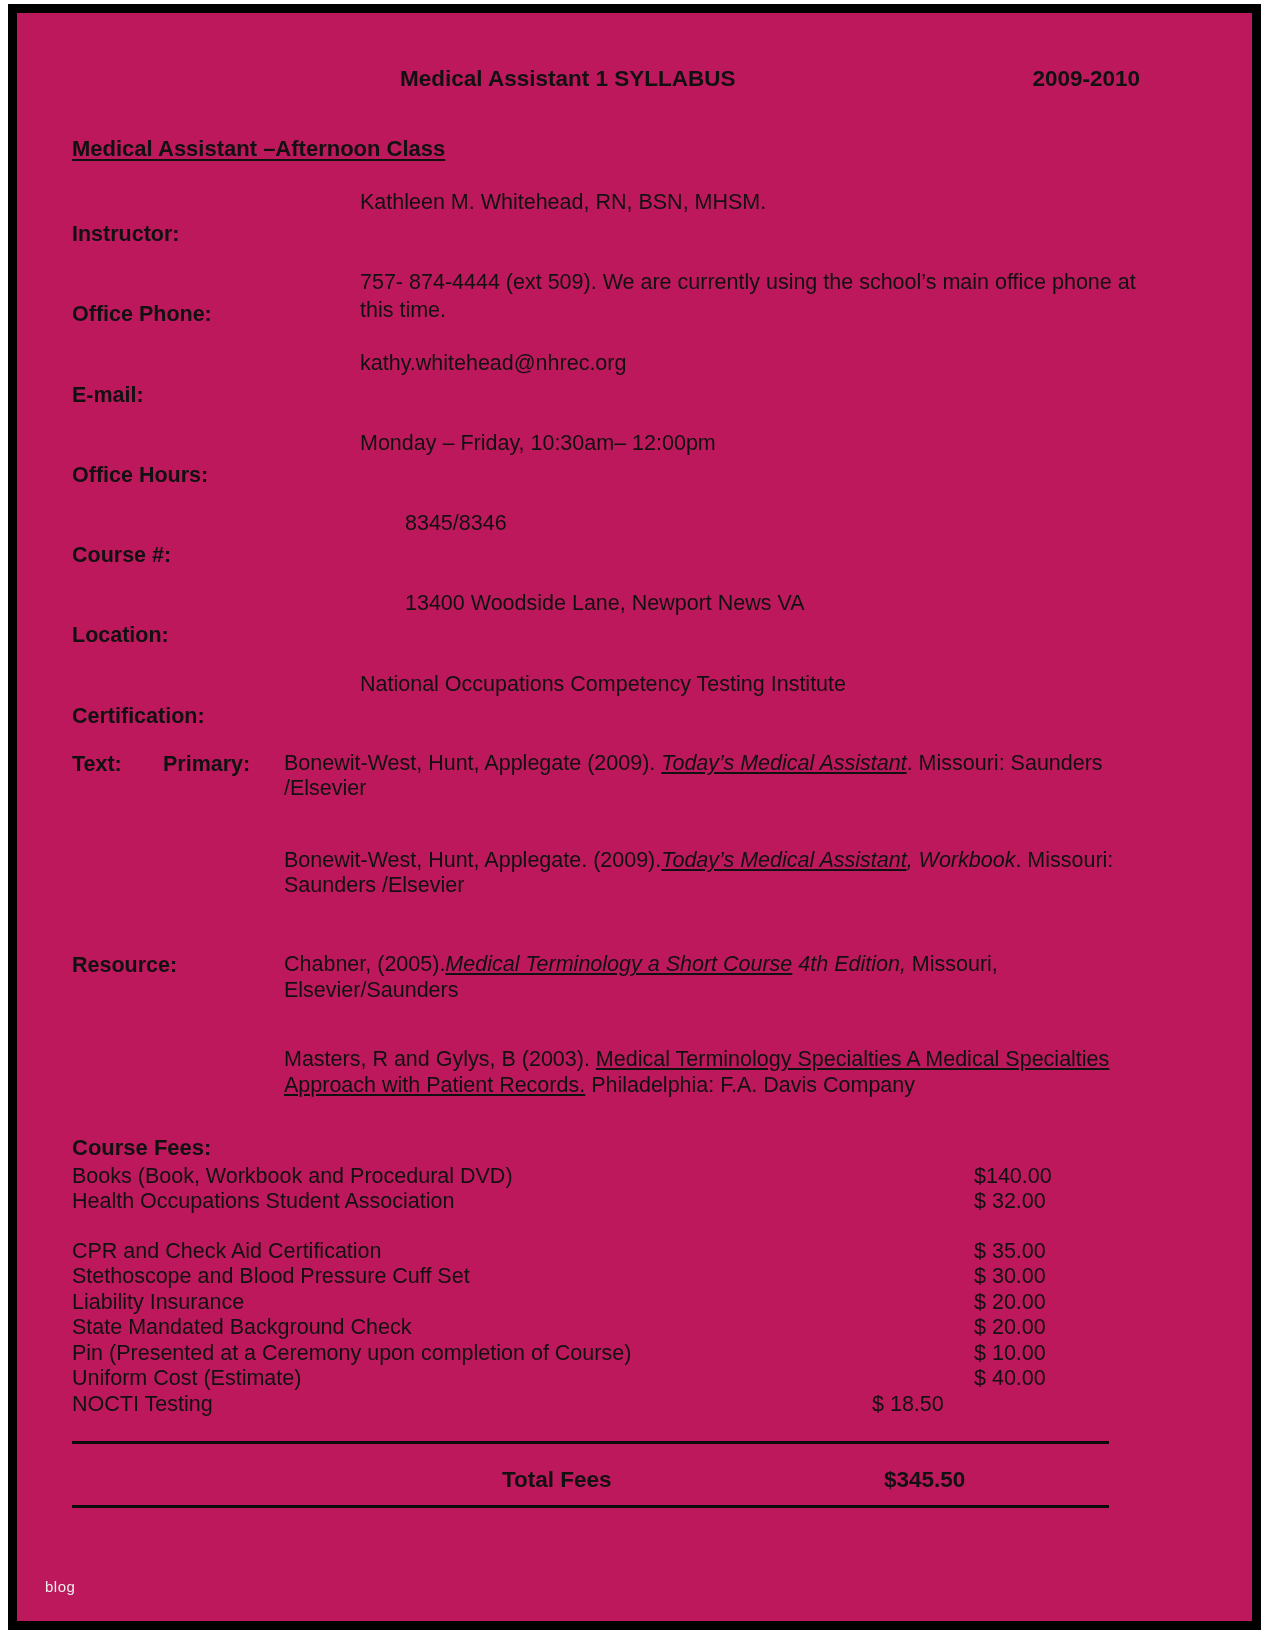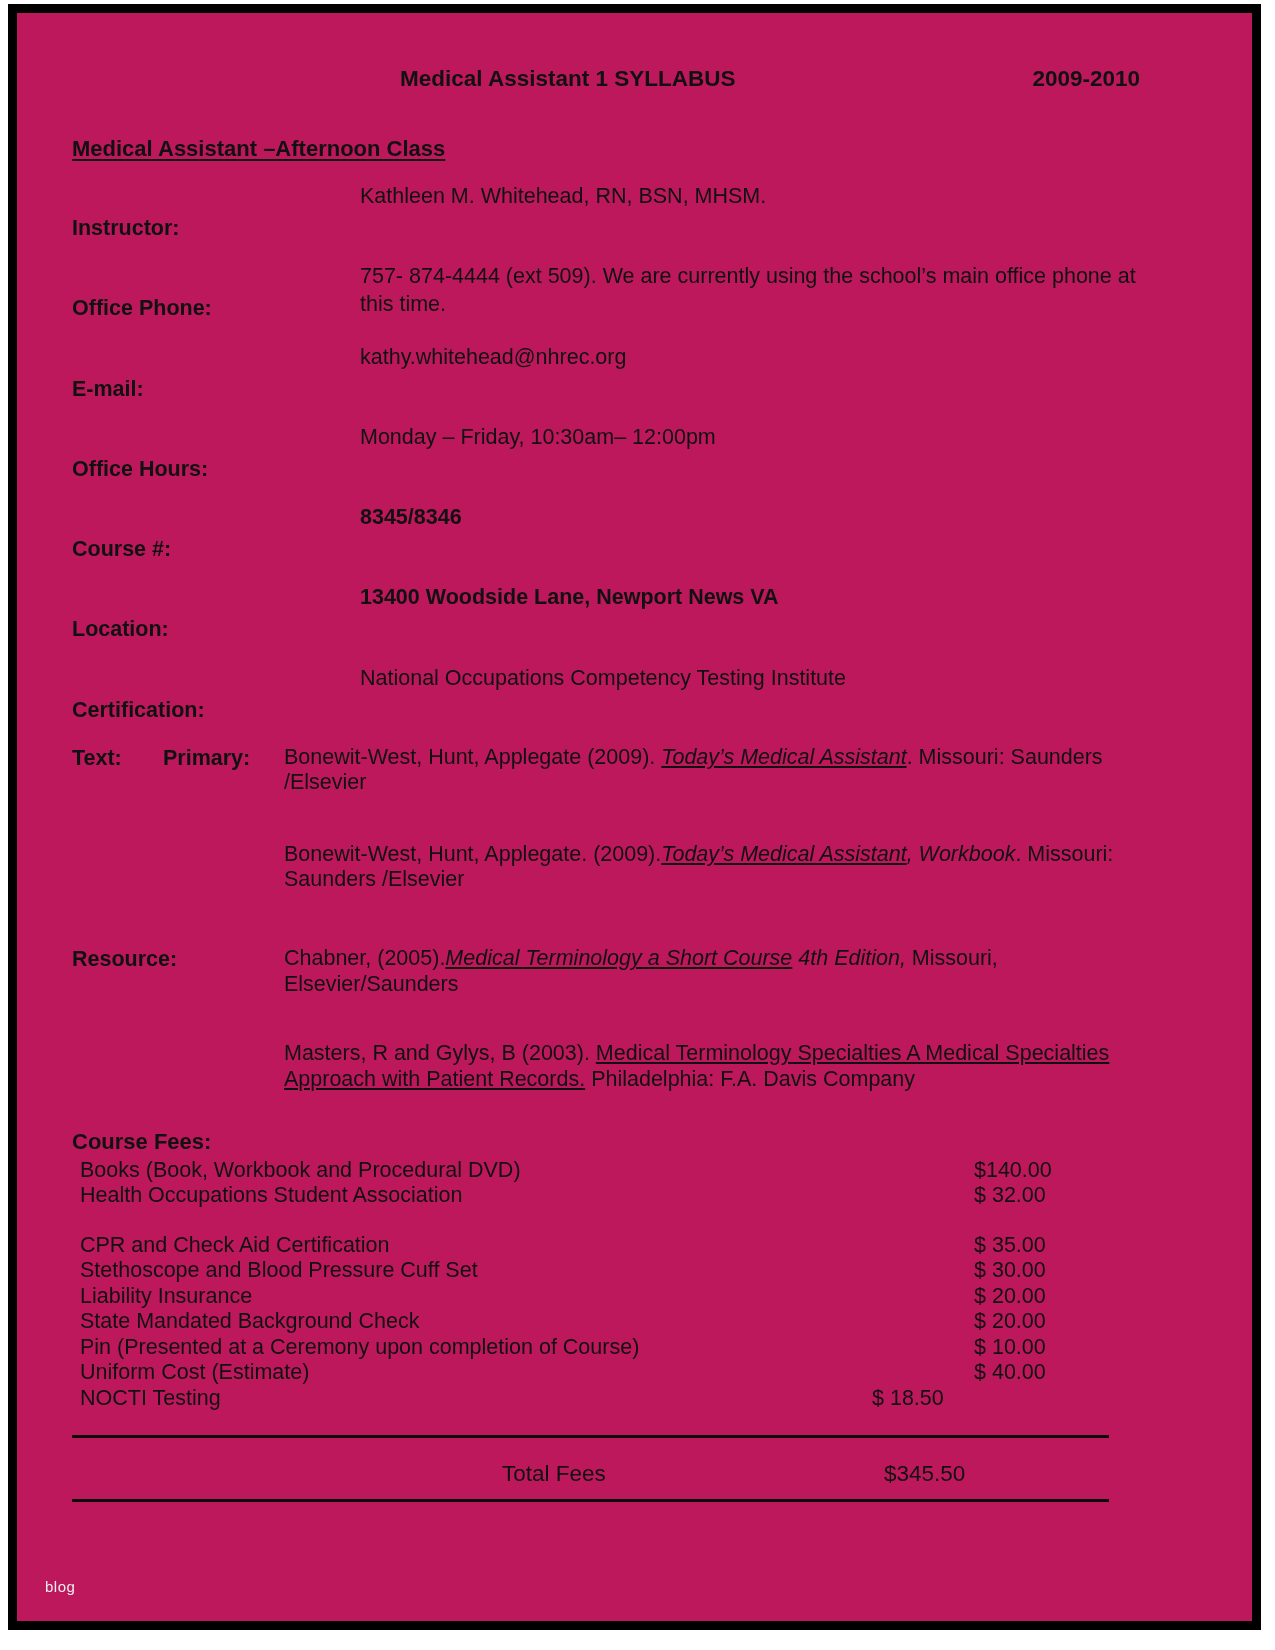--- a/index.html
+++ b/index.html
@@ -72,42 +72,42 @@
     font-size: 22.5px;
     white-space: nowrap;
   }
 
   
   .class-heading {
     font-weight: bold;
     font-size: 22px;
     text-decoration: underline;
     text-underline-offset: 3px;
-    margin-bottom: 20px;
+    margin-bottom: 26px;
     display: inline-block;
   }
 
   
   .info-row {
     display: flex;
     align-items: flex-start;
     margin-bottom: 21px;
   }
   .info-label {
     flex: 0 0 285px;
     font-weight: bold;
     font-size: 21.5px;
     white-space: nowrap;
     margin-top: 32px;
   }
   .info-value {
     flex: 1 1 auto;
     font-size: 21.5px;
   }
-  .info-value.bold { font-weight: bold; }
+  .info-value.bold { font-weight: normal; margin-left: 45px; }
   .info-value.indent { padding-left: 3px; }
 
   
   .ref-row {
     display: flex;
     align-items: flex-start;
     margin-bottom: 2px;
   }
   .ref-label-a {
     flex: 0 0 91px;
@@ -149,21 +149,21 @@
     margin-bottom: 1px;
     margin-top: 36px;
   }
   .fee-row {
     position: relative;
     height: 25.5px;
     font-size: 21.5px;
   }
   .fee-name {
     position: absolute;
-    left: 8px;
+    left: 0;
     top: 0;
     white-space: nowrap;
   }
   .fee-amount {
     position: absolute;
     top: 0;
     right: 68px;
     width: 120px;
     text-align: left;
     white-space: nowrap;
@@ -173,21 +173,21 @@
 
   .fees-rule {
     margin-top: 25px;
     border-top: 3px solid #0b0b0b;
     width: 1037px;
   }
   .total-row {
     position: relative;
     height: 32px;
     margin-top: 22px;
-    font-weight: normal;
+    font-weight: bold;
     font-size: 22.5px;
   }
   .total-label {
     position: absolute;
     left: 430px;
     top: 0;
     white-space: nowrap;
   }
   .total-amount {
     position: absolute;

